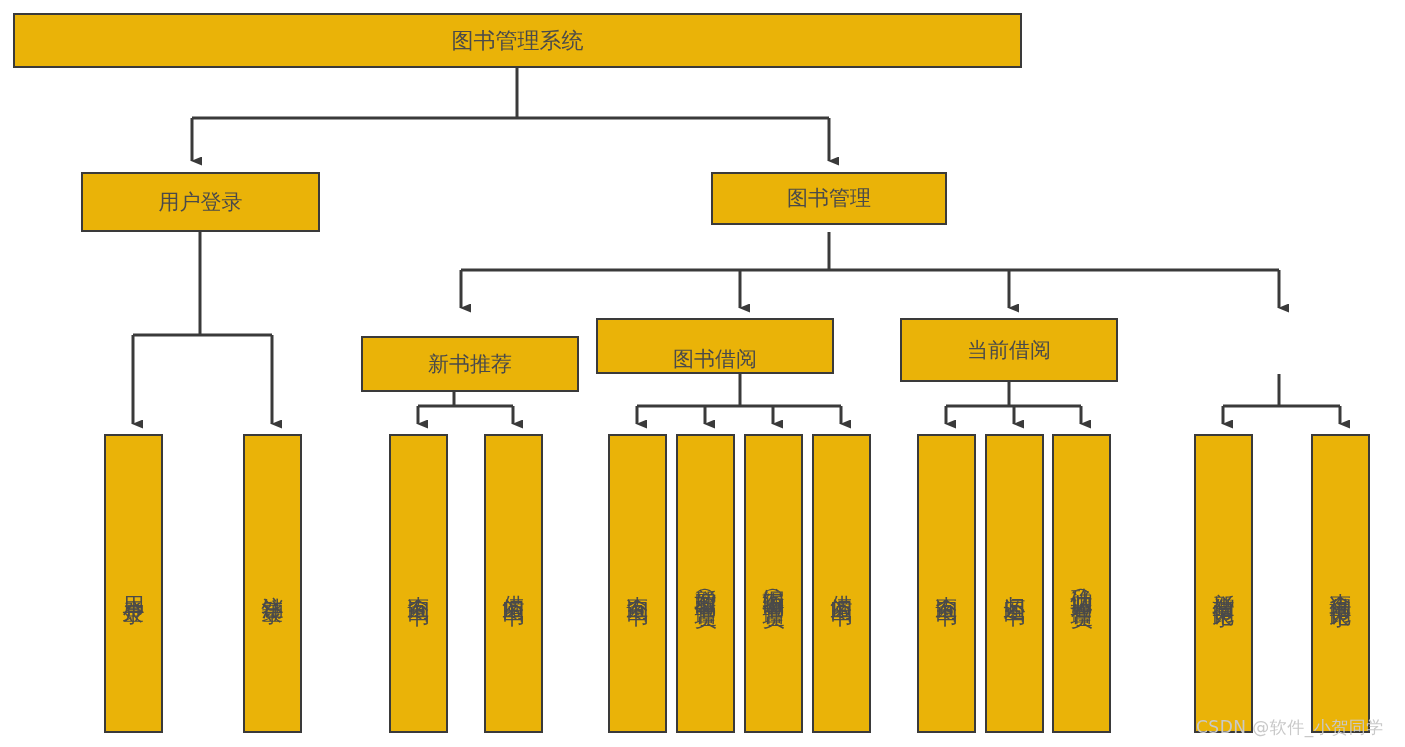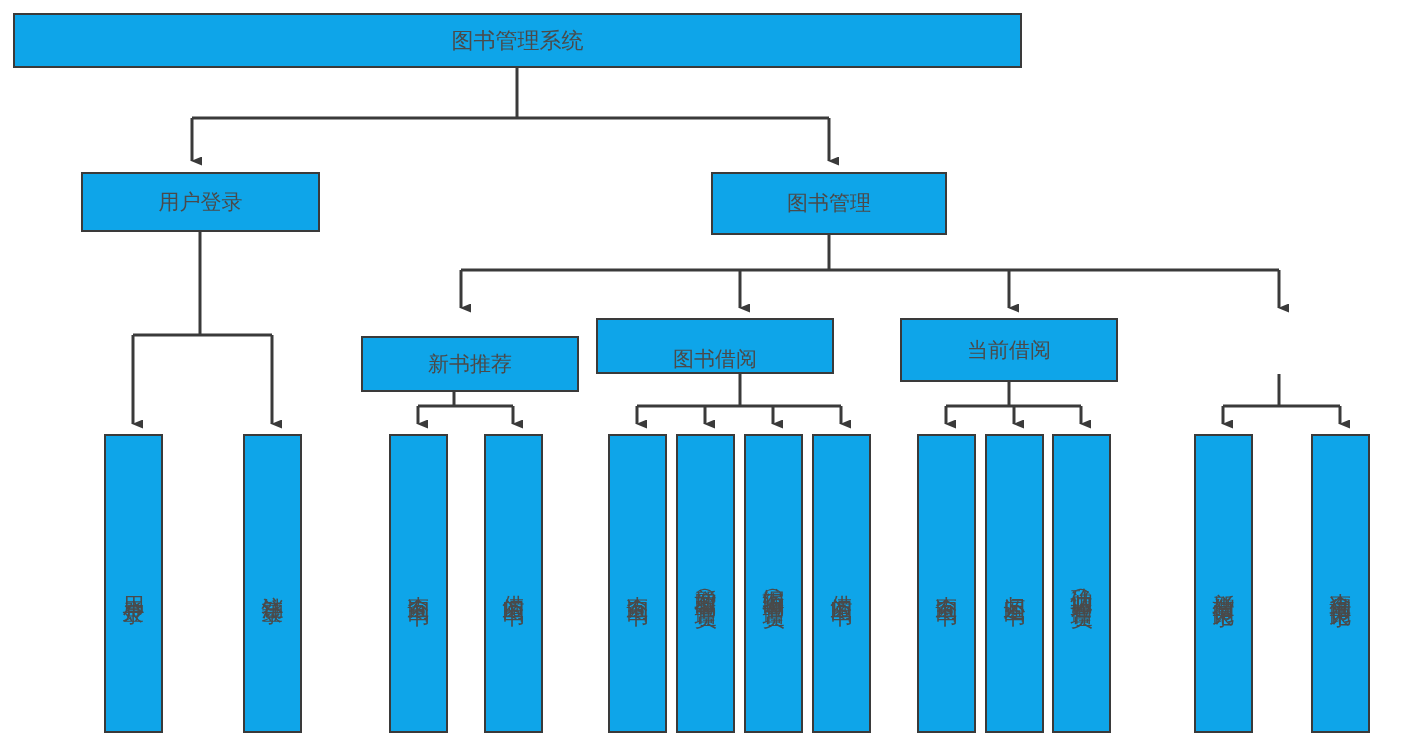--- a/index.html
+++ b/index.html
@@ -20,21 +20,21 @@
   #svg-layer {
     position: absolute;
     left: 0;
     top: 0;
     width: 1405px;
     height: 747px;
   }
   .node {
     position: absolute;
     box-sizing: border-box;
-    background: #0ea5e9;
+    background: #eab308;
     border: 2px solid #3a3a3a;
     display: flex;
     align-items: center;
     justify-content: center;
     color: #4a4a4a;
   }
   .node-label {
     color: #4a4a4a;
     line-height: 1.18;
     text-align: center;
@@ -113,21 +113,21 @@
     </g>
   </svg>
 
   <div class="node level-0" style="left:13px; top:13px; width:1009px; height:55px;">
     <span class="node-label">图书管理系统</span>
   </div>
 
   <div class="node level-1" style="left:81px; top:172px; width:239px; height:60px;">
     <span class="node-label">用户登录</span>
   </div>
-  <div class="node level-1" style="left:711px; top:172px; width:236px; height:63px;">
+  <div class="node level-1" style="left:711px; top:172px; width:236px; height:53px;">
     <span class="node-label">图书管理</span>
   </div>
 
   <div class="node level-2" style="left:361px; top:336px; width:218px; height:56px;">
     <span class="node-label">新书推荐</span>
   </div>
   <div class="node level-2" style="left:596px; top:318px; width:238px; height:56px;align-items:flex-end;">
     <span class="node-label">图书借阅</span>
   </div>
   <div class="node level-2" style="left:900px; top:318px; width:218px; height:64px;">
@@ -167,14 +167,15 @@
   <div class="node leaf" style="left:1052px; top:434px; width:59px; height:299px;">
     <span class="node-label">确认归还（管理员）</span>
   </div>
   <div class="node leaf" style="left:1194px; top:434px; width:59px; height:299px;">
     <span class="node-label">新增借阅记录</span>
   </div>
   <div class="node leaf" style="left:1311px; top:434px; width:59px; height:299px;">
     <span class="node-label">查询借阅记录</span>
   </div>
 
+  <div class="watermark" style="left:1196px; top:716px;">CSDN @软件_小贺同学</div>
 
 </div>
 
 </body></html>

